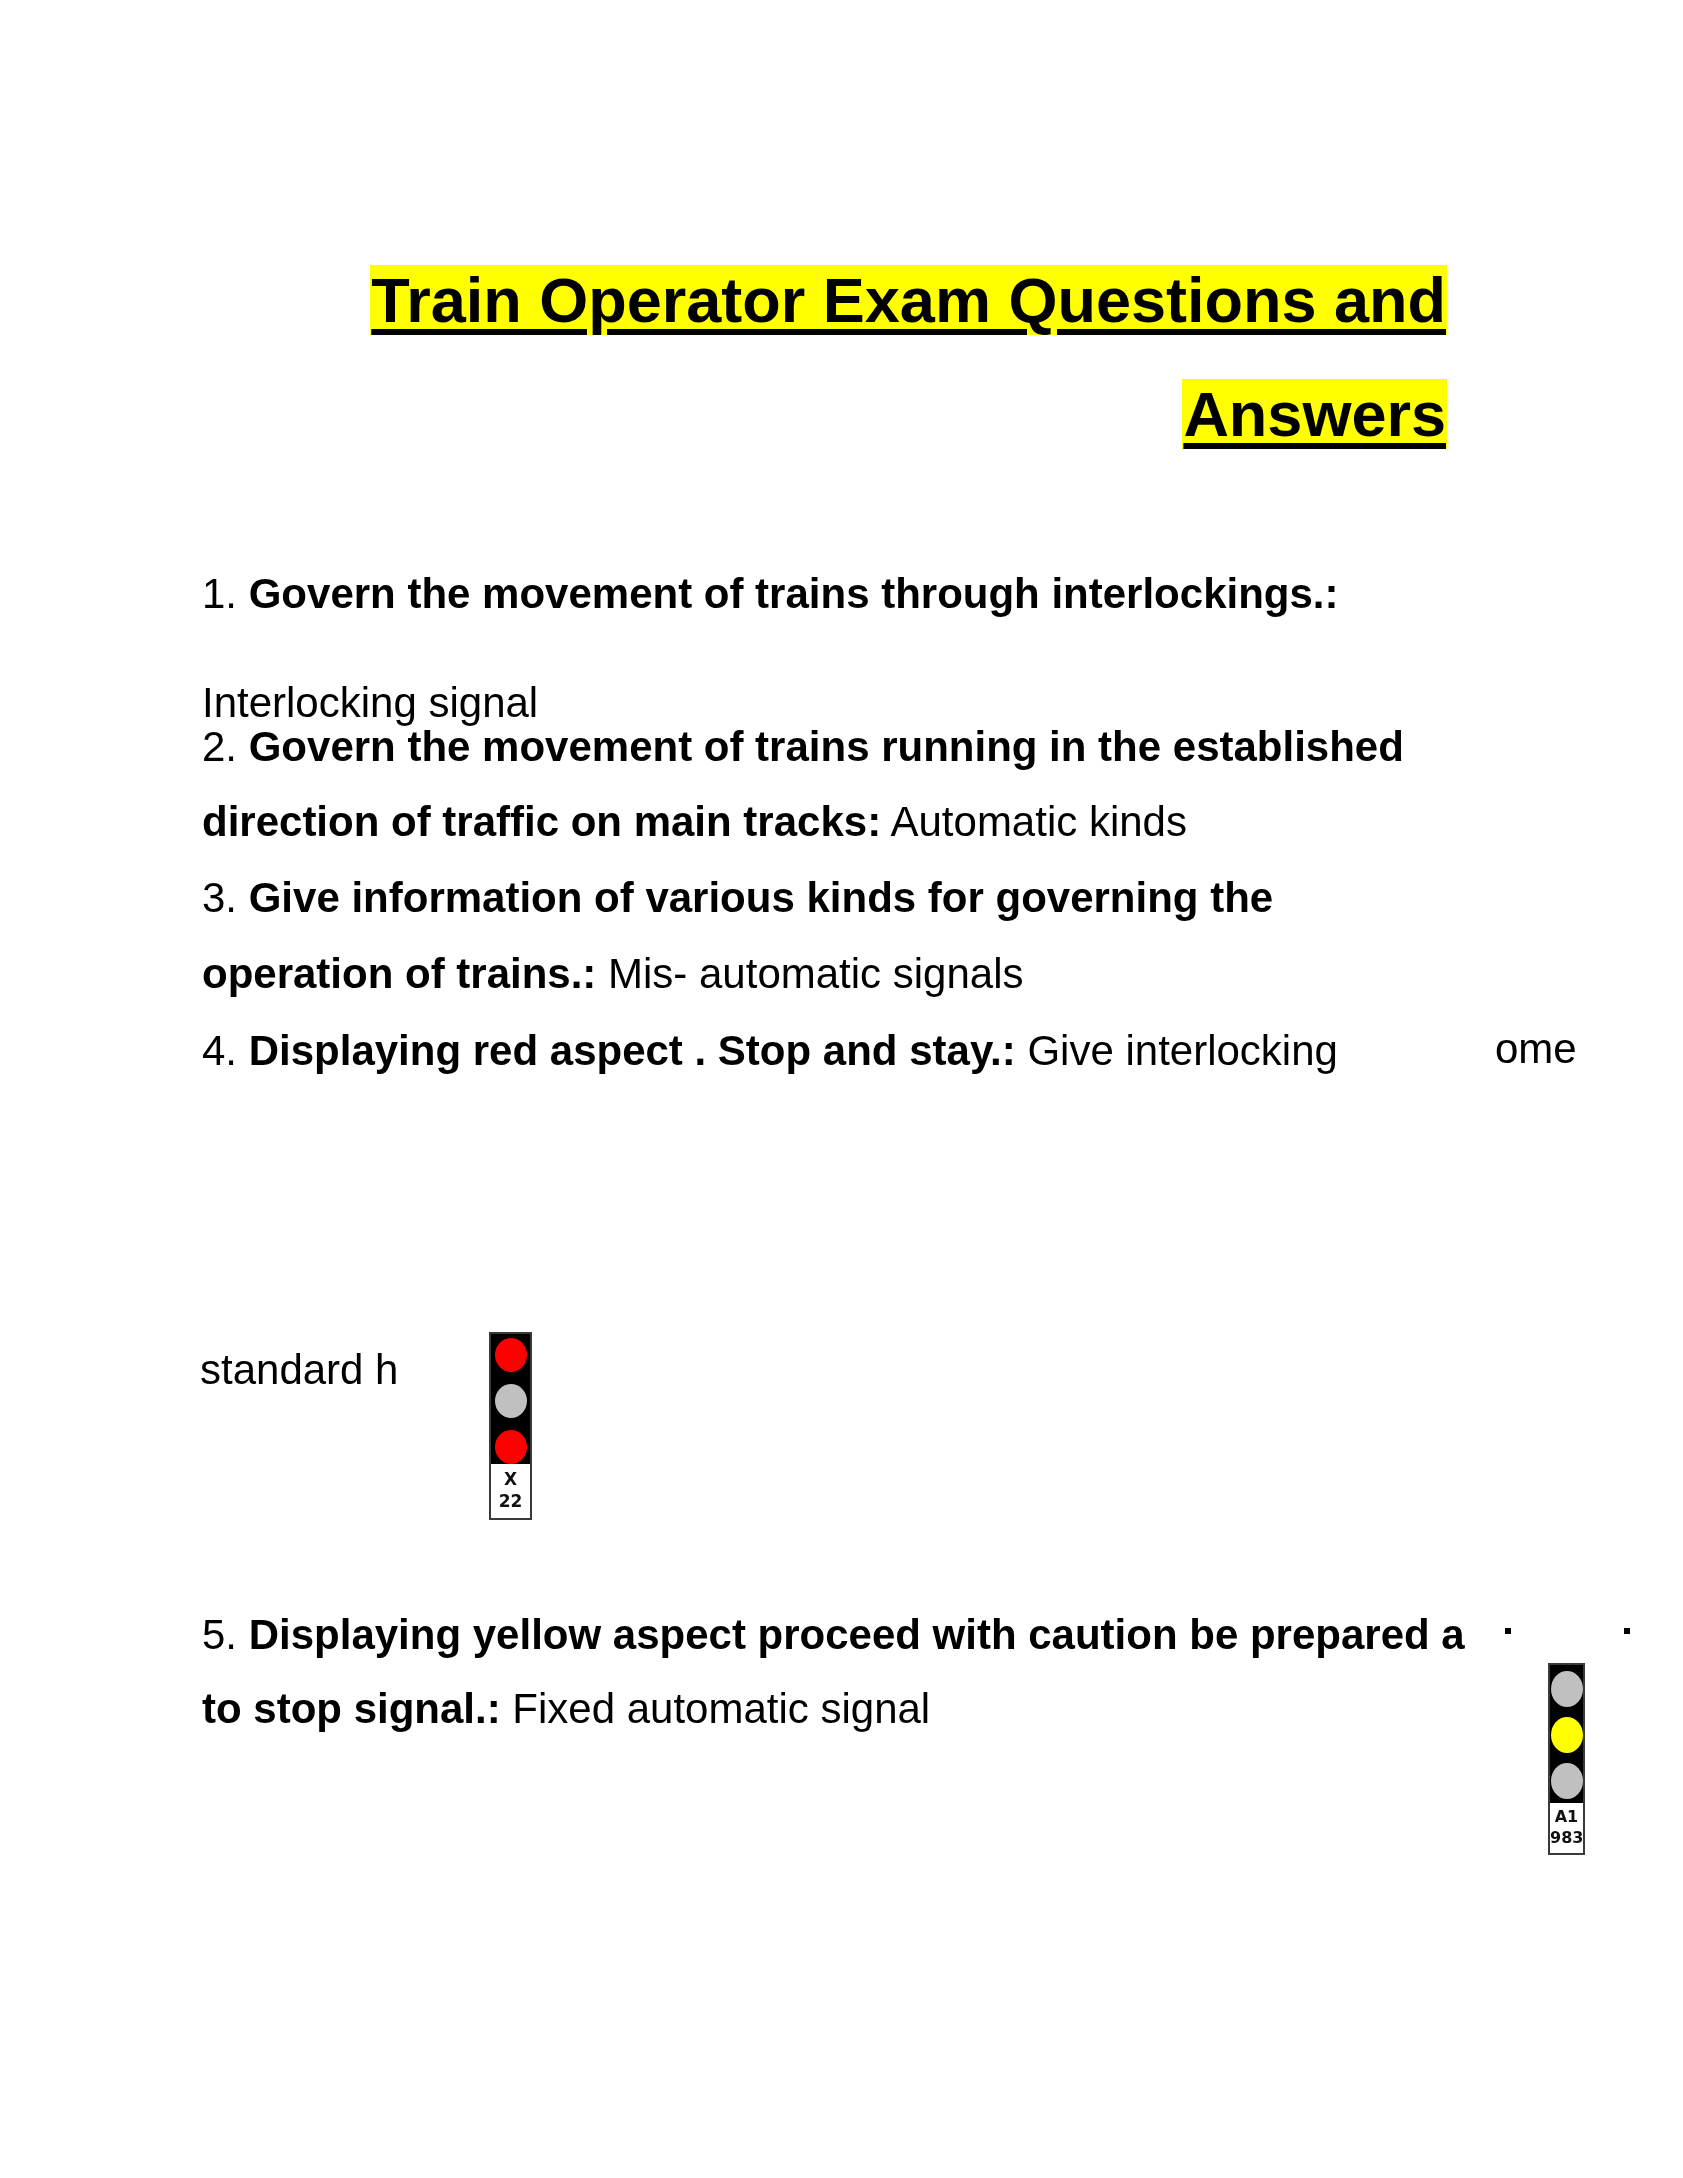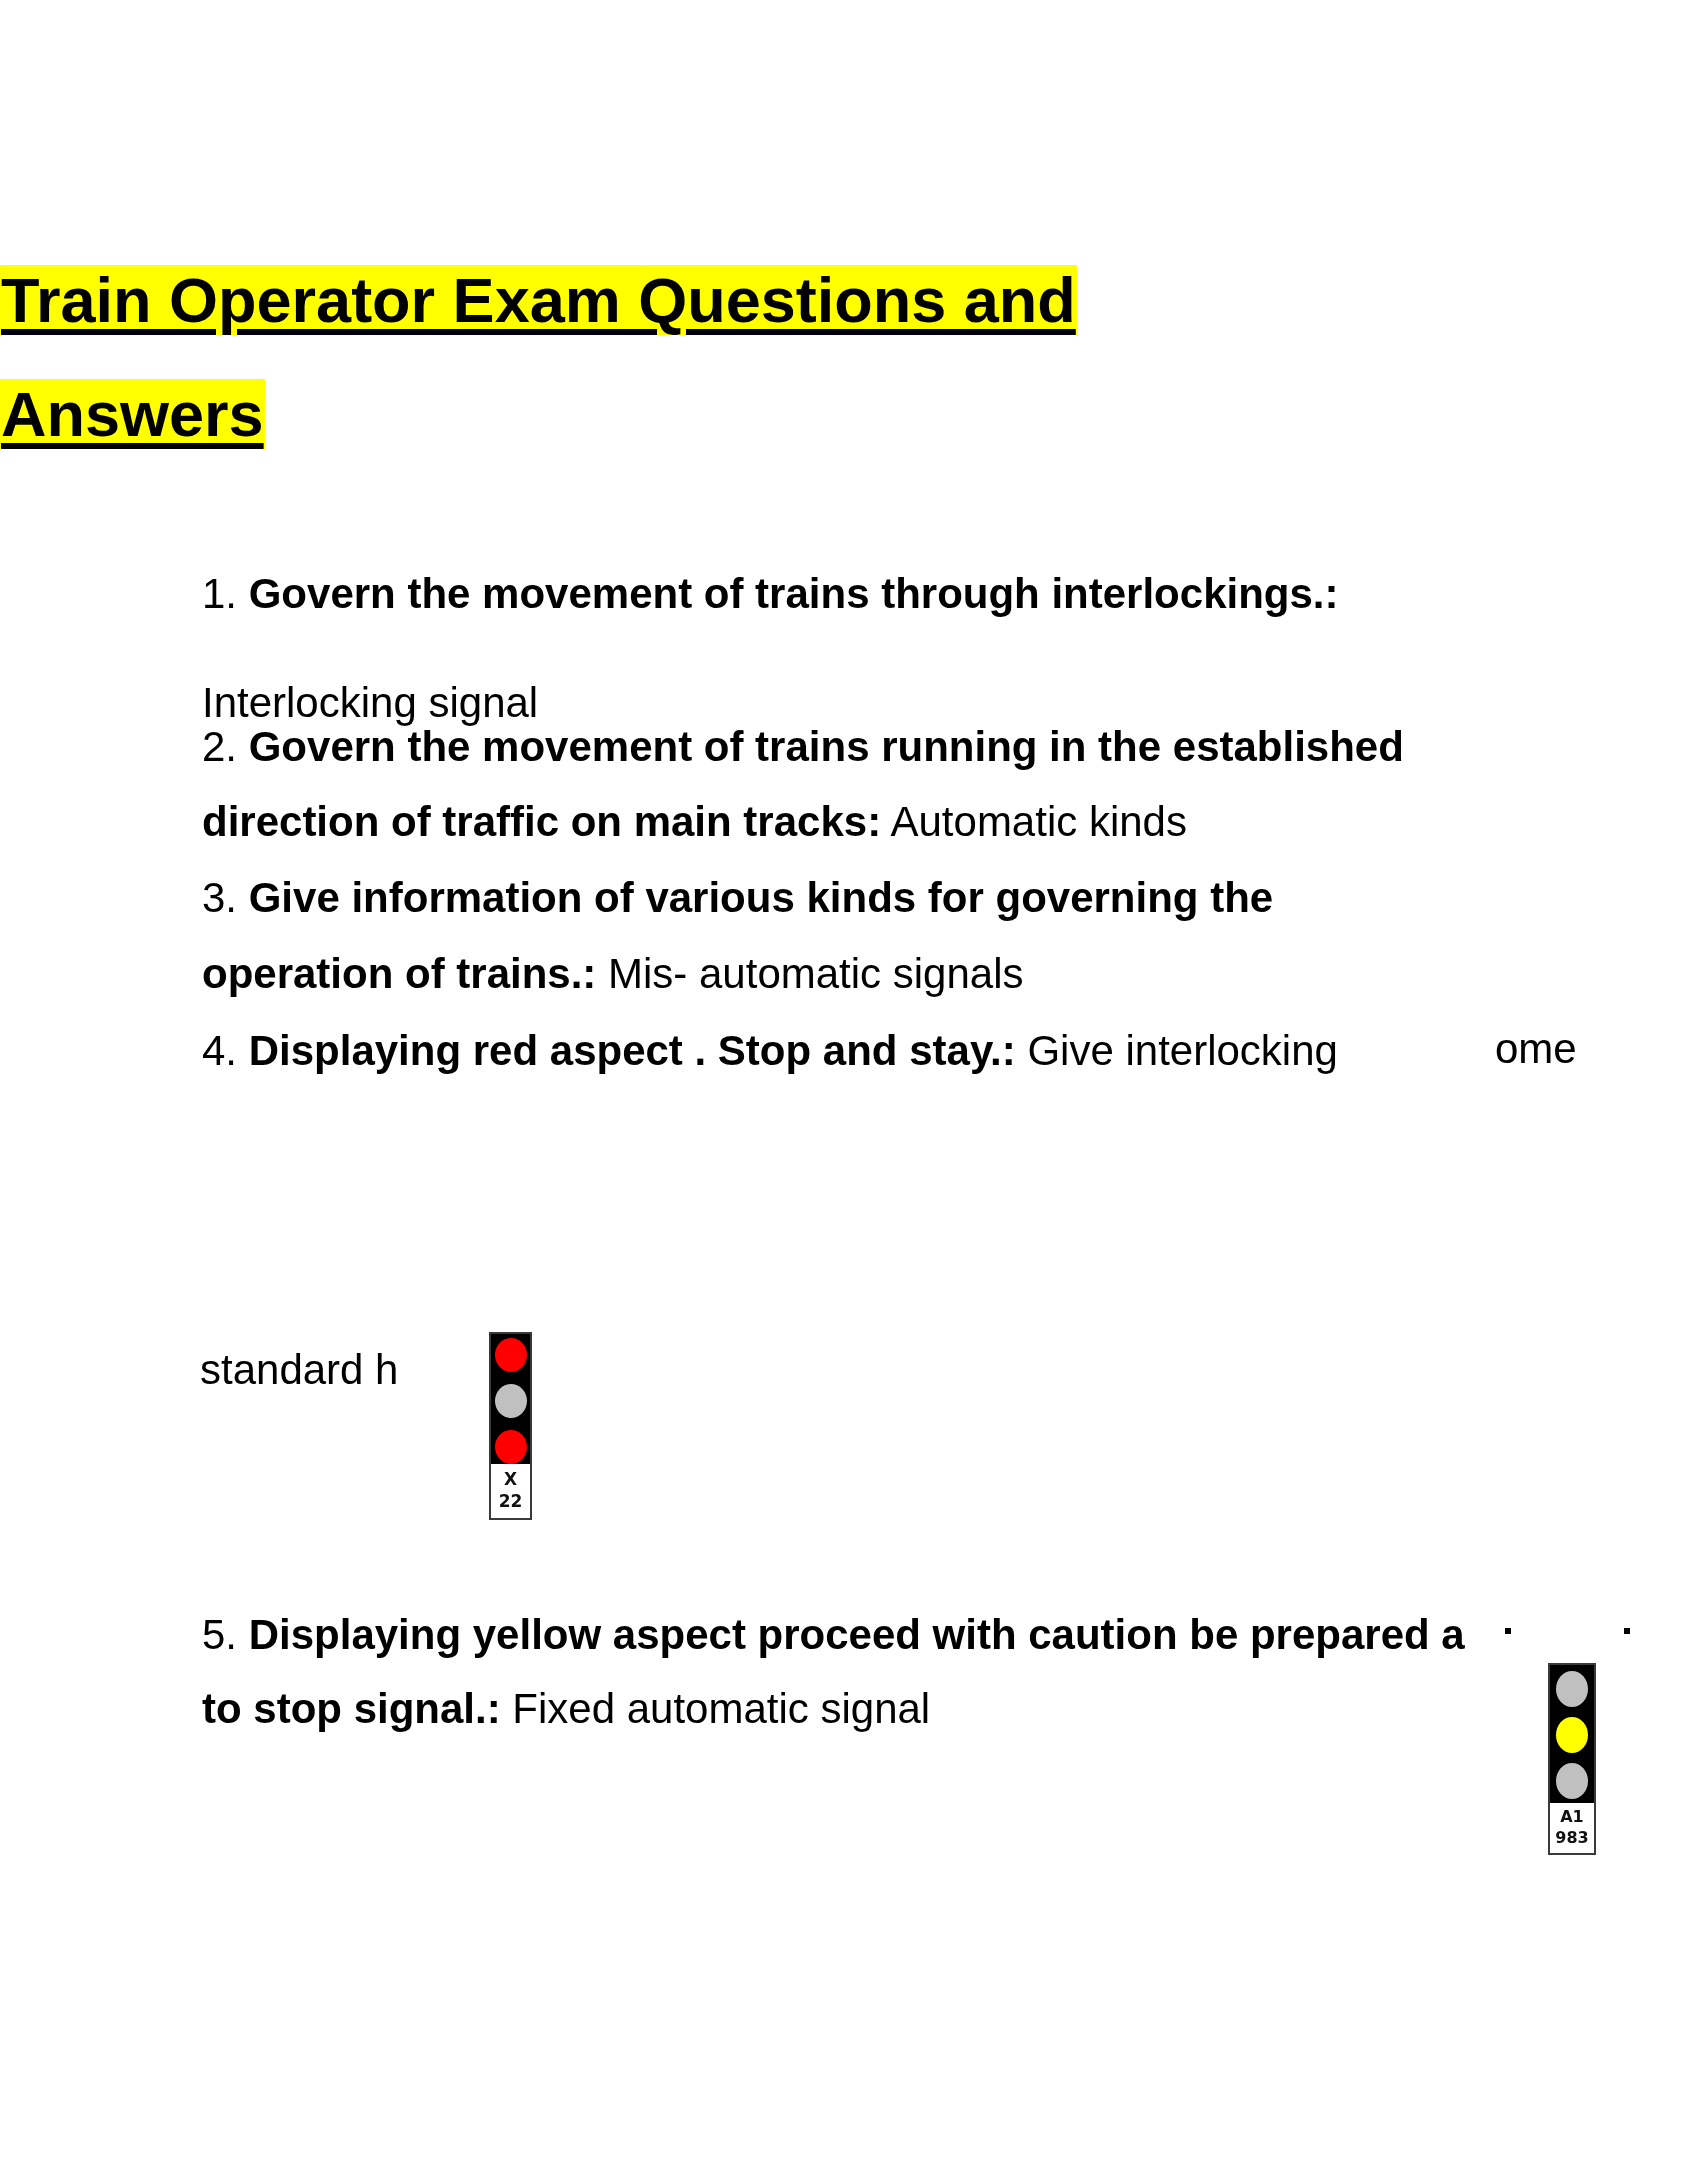--- a/index.html
+++ b/index.html
@@ -1,18 +1,18 @@
 <!DOCTYPE html>
 <html><head>
 <meta charset="utf-8">
 <style>
   html, body { margin:0; padding:0; background:#ffffff; }
   body { width:1683px; height:2178px; position:relative; overflow:hidden;
          font-family:"Liberation Sans", sans-serif; color:#000; }
-  .title-line { position:absolute; left:0; width:1683px; text-align:left;
+  .title-line { position:absolute; left:0; width:1447px; text-align:right;
                 font-weight:bold; font-size:63px; line-height:75px; }
   .title-line span { background:#ffff00; text-decoration:underline;
                      text-decoration-thickness:6px; text-underline-offset:7px;
                      padding:0 1px; }
   .line { position:absolute; left:202px; font-size:42px; line-height:50px;
           white-space:nowrap; }
   .line b { font-weight:bold; }
   .free { position:absolute; font-size:42px; line-height:50px; white-space:nowrap; }
   .signal { position:absolute; background:#000; border:2px solid #3a3a3a;
             box-sizing:border-box; }
@@ -85,21 +85,21 @@
 <div class="line" style="top:1684px;">
   <b>to stop signal.:</b>
   <span>Fixed automatic signal</span>
 </div>
 
 <div class="mask" style="left:1495px; top:1632px; width:149px; height:30px;"></div>
 <div class="mask" style="left:1523px; top:1604px; width:119px; height:59px;"></div>
 <div style="position:absolute; left:1505px; top:1628px; width:6px; height:6px; background:#000;"></div>
 <div style="position:absolute; left:1624px; top:1628px; width:6px; height:6px; background:#000;"></div>
 
-<div class="signal" style="left:1548px; top:1663px; width:48px; height:192px;">
+<div class="signal" style="left:1548px; top:1663px; width:37px; height:192px;">
   <div class="lamp" style="top:6px; height:36px; background:#c0c0c0;"></div>
   <div class="lamp" style="top:52px; height:36px; background:#ffff00;"></div>
   <div class="lamp" style="top:98px; height:36px; background:#c0c0c0;"></div>
   <div class="plate" style="height:50px; font-size:16px; line-height:21px; padding-top:3px; box-sizing:border-box;">
     <div>A1</div>
     <div>983</div>
   </div>
 </div>
 
 

